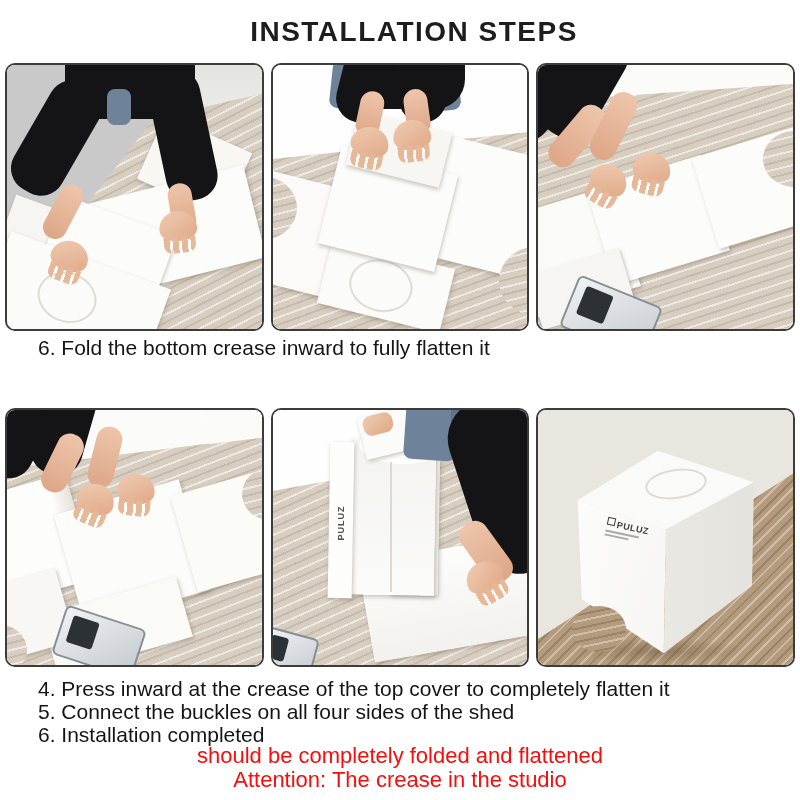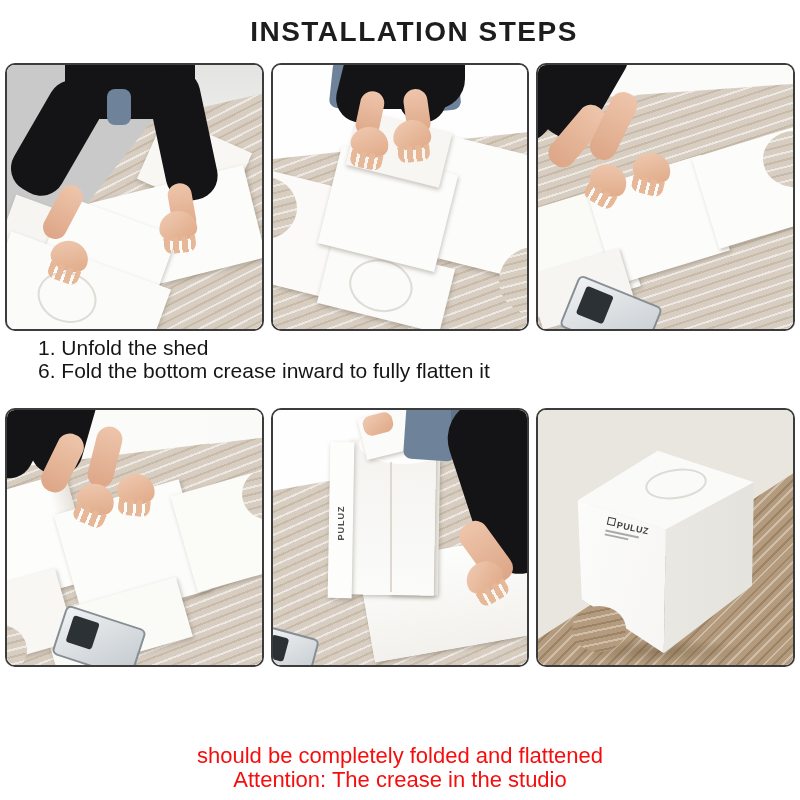--- a/index.html
+++ b/index.html
@@ -128,21 +128,20 @@
         <div class="fore" style="left:25px;top:35px;width:28px;height:72px;transform:rotate(40deg);"></div>
         <div class="fore" style="left:62px;top:25px;width:27px;height:72px;transform:rotate(26deg);"></div>
         <div class="hand" style="left:52px;top:100px;transform:rotate(30deg);"></div>
         <div class="hand" style="left:95px;top:88px;transform:rotate(14deg);"></div>
         <div class="clipb" style="left:28px;top:224px;width:86px;height:52px;transform:rotate(22deg);"></div>
       </div>
     </figure>
   </div>
 
   <div class="steps steps1">
-    <div>1. Unfold the shed</div>
     <div>6. Fold the bottom crease inward to fully flatten it</div>
   </div>
 
   <div class="row row2">
 
     <figure class="tile">
       <div class="scene" style="background:#fbfbfa;">
         <div class="woodL" style="left:-50px;top:40px;width:420px;height:330px;transform:rotate(-7deg);"></div>
         <div style="left:200px;top:-12px;width:70px;height:42px;background:#fafaf9;transform:rotate(-7deg);"></div>
         <div class="card" style="left:-30px;top:75px;width:105px;height:110px;transform:rotate(-16deg);
@@ -207,20 +206,23 @@
             <span class="mark"></span><span>PULUZ</span>
             <span class="microbar" style="width:34px;"></span>
             <span class="microbar" style="width:24px;"></span>
           </div>
         </div>
       </div>
     </figure>
   </div>
 
   <div class="steps steps2">
+    <div>4. Press inward at the crease of the top cover to completely flatten it</div>
+    <div>5. Connect the buckles on all four sides of the shed</div>
+    <div>6. Installation completed</div>
   </div>
 
   <div class="attention">
     <div>should be completely folded and flattened</div>
     <div>Attention: The crease in the studio</div>
   </div>
 
 </div>
 
 </body></html>

